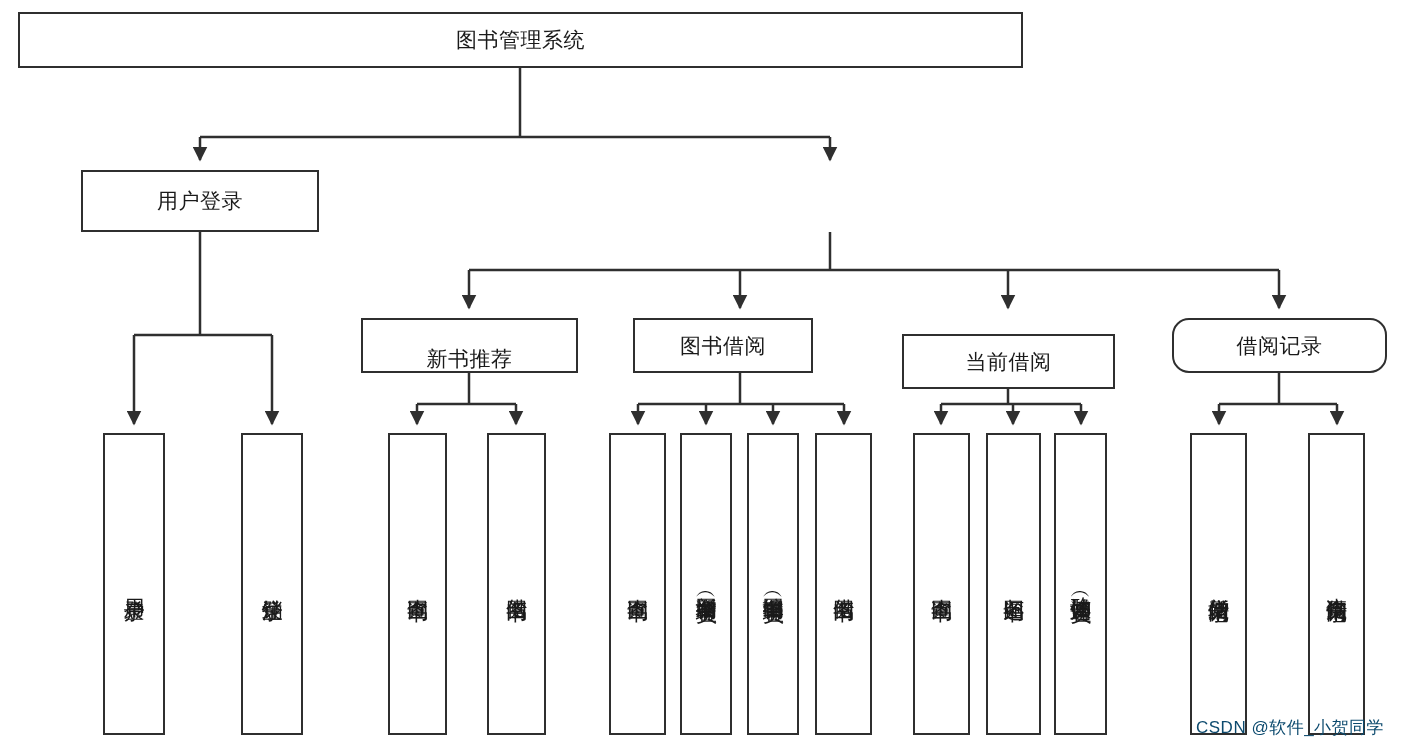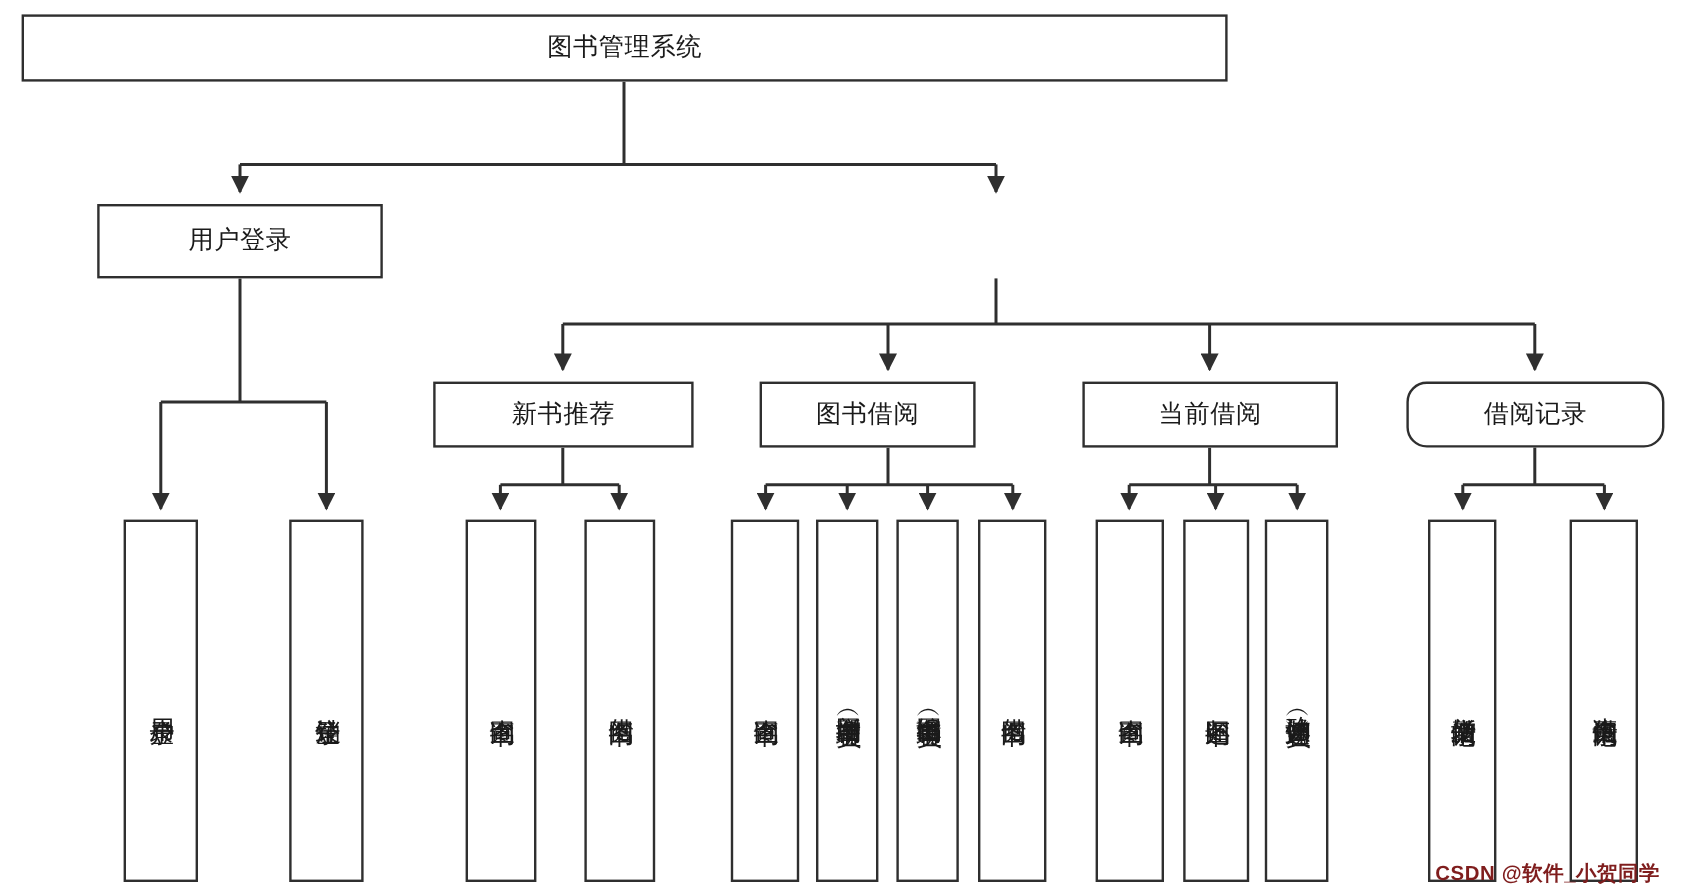--- a/index.html
+++ b/index.html
@@ -49,24 +49,23 @@
     line-height: 1.35;
     text-align: center;
   }
   .node-v .vtxt {
     writing-mode: vertical-rl;
     text-orientation: upright;
   }
   .watermark {
     position: absolute;
     font-size: 17px;
-    color: #7f1d1d;
+    color: #0c4a6e;
     white-space: nowrap;
     letter-spacing: 0.5px;
-    font-weight: bold;
   }
 </style>
 </head>
 <body>
 
 <div id="canvas">
 
   <svg id="wires" viewBox="0 0 1405 747" xmlns="http://www.w3.org/2000/svg">
     <defs>
       <marker id="arrow" viewBox="0 0 10 10" refX="9" refY="5" markerWidth="6" markerHeight="6" orient="auto-start-reverse">
@@ -118,27 +117,27 @@
   </svg>
 
   <div class="node node-h" style="left: 18px; top: 12px; width: 1005px; height: 56px;">
     <span>图书管理系统</span>
   </div>
 
   <div class="node node-h" style="left: 81px; top: 170px; width: 238px; height: 62px;">
     <span>用户登录</span>
   </div>
 
-  <div class="node node-h" style="left: 361px; top: 318px; width: 217px; height: 55px;">
+  <div class="node node-h" style="left: 361px; top: 318px; width: 217px; height: 55px; align-items: flex-end;">
     <span>新书推荐</span>
   </div>
   <div class="node node-h" style="left: 633px; top: 318px; width: 180px; height: 55px;">
     <span>图书借阅</span>
   </div>
-  <div class="node node-h" style="left: 902px; top: 318px; width: 213px; height: 55px;">
+  <div class="node node-h" style="left: 902px; top: 334px; width: 213px; height: 55px;">
     <span>当前借阅</span>
   </div>
   <div class="node node-h" style="left: 1172px; top: 318px; width: 215px; height: 55px; border-radius: 17px;">
     <span>借阅记录</span>
   </div>
 
   <div class="node node-v" style="left: 103px; top: 433px; width: 62px; height: 302px;">
     <span class="vtxt">用户登录</span>
   </div>
   <div class="node node-v" style="left: 241px; top: 433px; width: 62px; height: 302px;">

